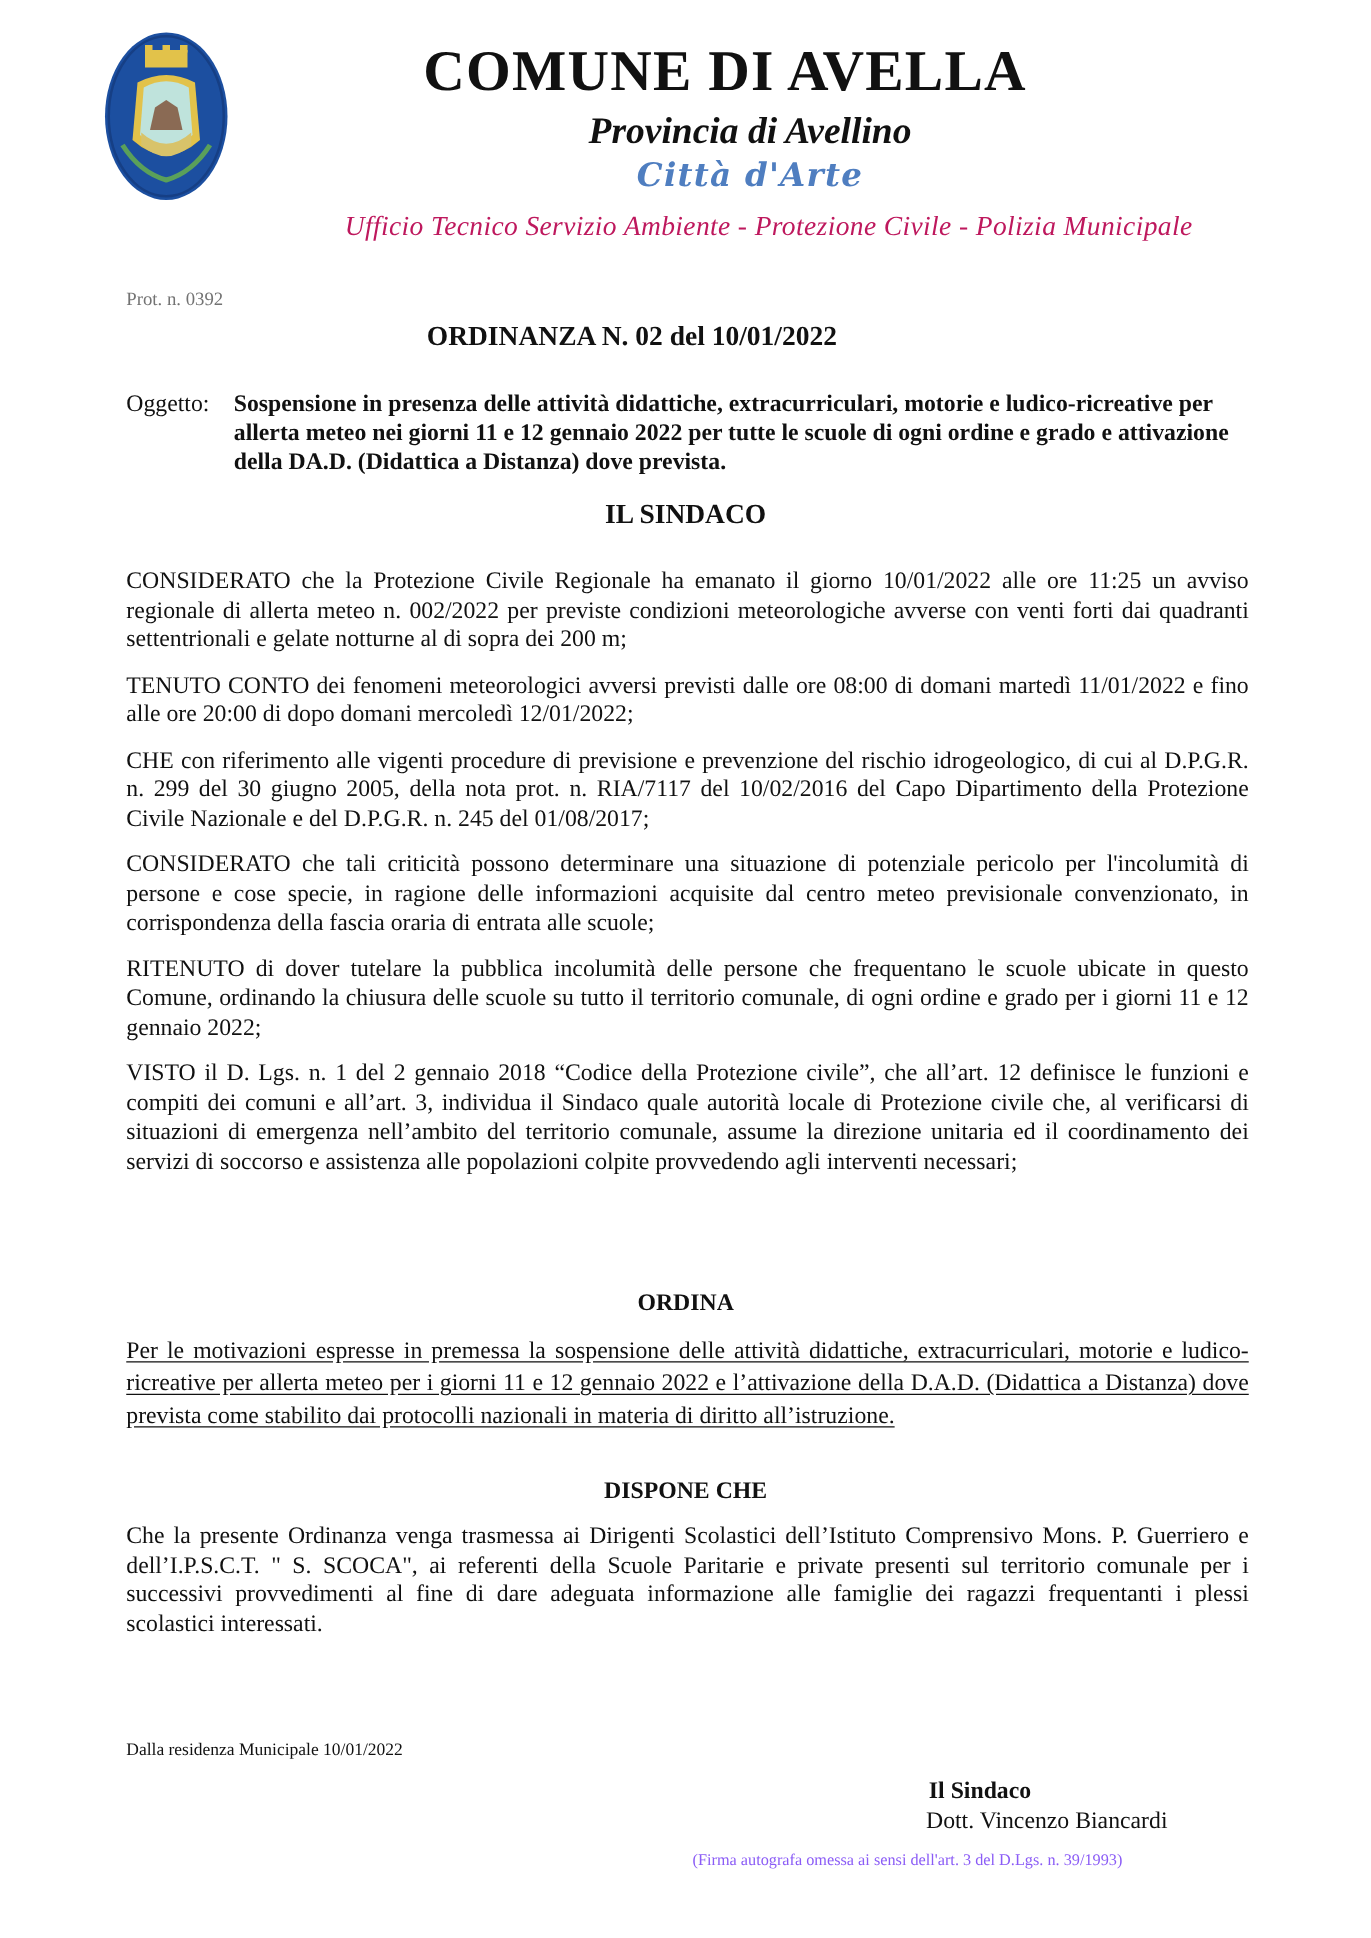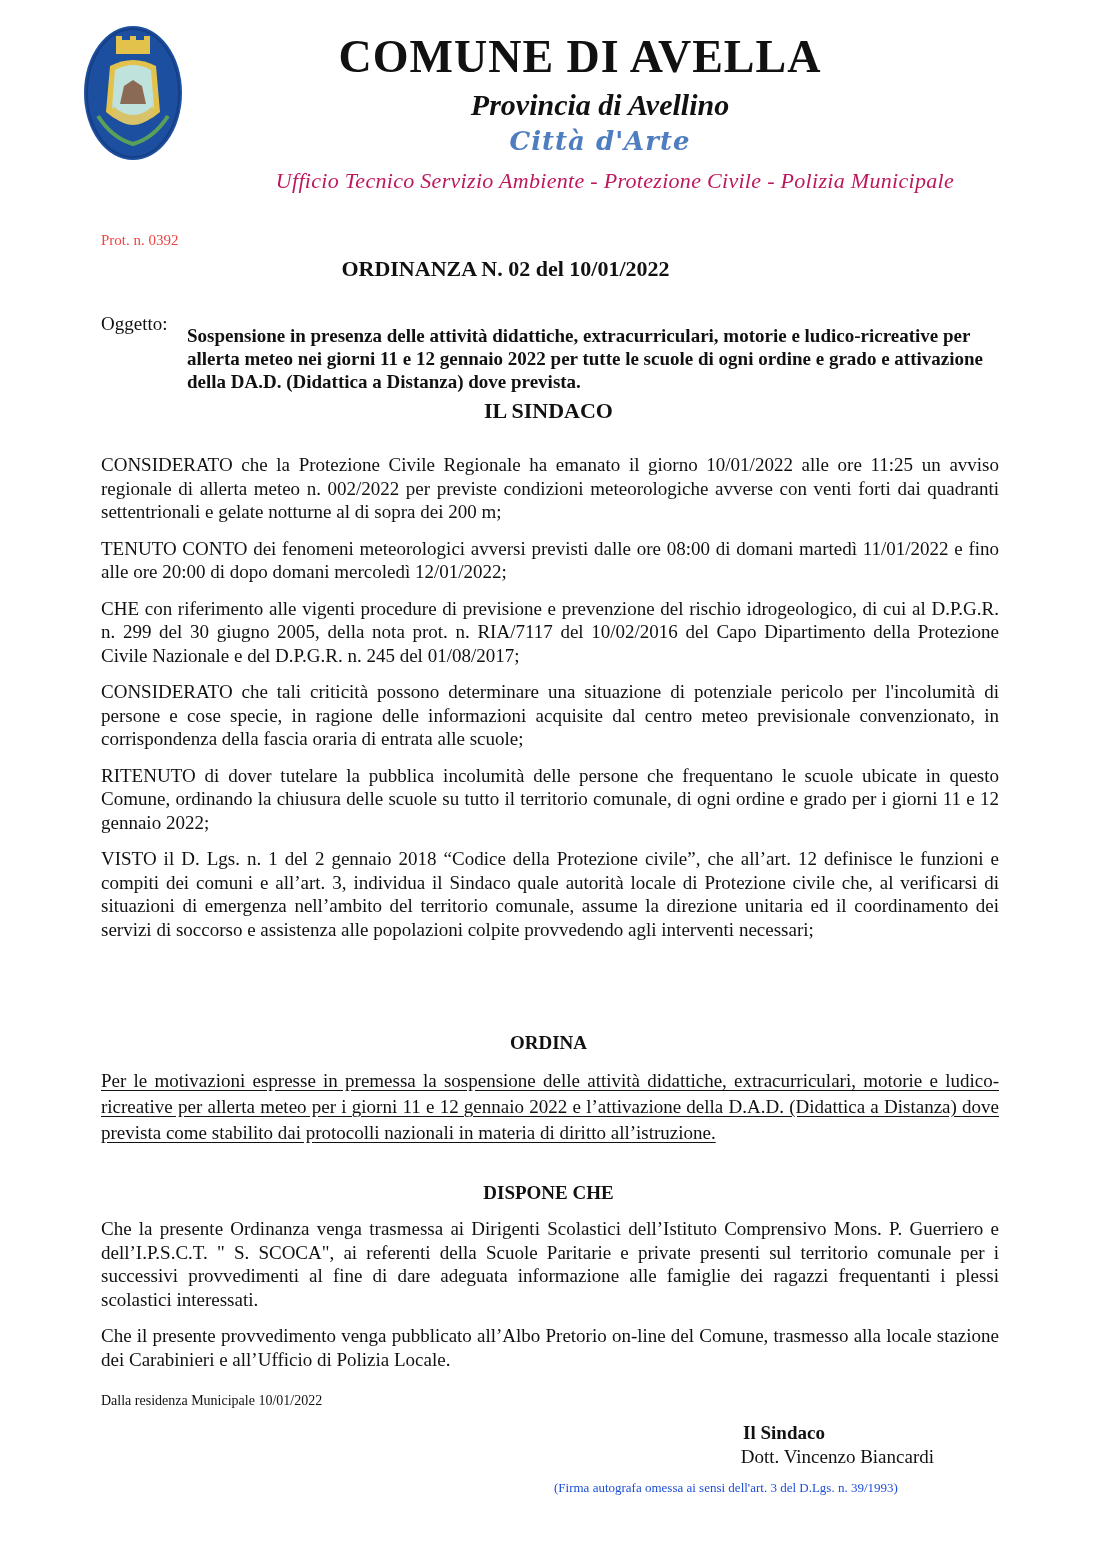--- a/index.html
+++ b/index.html
@@ -21,32 +21,32 @@
   .header-city {
     position: absolute; left: 0; width: 1200px; top: 126px; text-align: center;
     font-size: 26px; font-style: italic; font-weight: bold; color: #4f7ec0;
     font-family: "DejaVu Serif", serif; letter-spacing: 1px;
   }
   .header-offices {
     position: absolute; left: 244px; width: 710px; top: 168px; text-align: right;
     font-size: 22px; font-style: italic; color: #be185d; letter-spacing: 0.3px;
   }
   .prot {
-    position: absolute; left: 101px; top: 232px; font-size: 15px; color: #ef4444;
+    position: absolute; left: 101px; top: 232px; font-size: 15px; color: #737373;
   }
   .ord-title {
     position: absolute; left: 0; width: 1011px; top: 256px; text-align: center;
     font-size: 22px; font-weight: bold;
   }
   .subject {
     position: absolute; left: 101px; top: 312px; width: 900px;
     font-size: 19px; line-height: 23px;
   }
   .subject .label { position: absolute; left: 0; top: 0; }
-  .subject .text { display: block; margin-left: 86px; font-weight: bold; margin-top: 12px; }
+  .subject .text { display: block; margin-left: 86px; font-weight: bold; }
   .heading {
     position: absolute; left: 0; width: 1097px; text-align: center; font-weight: bold;
   }
   .sindaco { top: 398px; font-size: 22px; }
   .body {
     position: absolute; left: 101px; width: 898px; font-size: 19px; line-height: 23.5px;
     text-align: justify;
   }
   .body p { margin: 0 0 13px 0; }
   .body b { font-weight: normal; }
@@ -64,21 +64,21 @@
   }
   .sign-title {
     position: absolute; left: 684px; width: 200px; top: 1422px; text-align: center;
     font-size: 19px; font-weight: bold;
   }
   .sign-name {
     position: absolute; left: 634px; width: 300px; top: 1446px; text-align: right;
     font-size: 19px;
   }
   .sign-note {
-    position: absolute; left: 554px; top: 1480px; font-size: 13px; color: #1d4ed8;
+    position: absolute; left: 554px; top: 1480px; font-size: 13px; color: #8b5cf6;
   }
 </style>
 </head>
 <body>
 
 <div class="crest">
   <svg width="102" height="138" viewBox="0 0 102 138">
     <ellipse cx="51" cy="69" rx="49" ry="67" fill="#1c4fa0"></ellipse>
     <ellipse cx="51" cy="69" rx="46" ry="64" fill="none" stroke="#163f85" stroke-width="2"></ellipse>
     <rect x="34" y="16" width="34" height="14" fill="#e2c24a"></rect>
@@ -116,19 +116,18 @@
   <p><b>RITENUTO</b><span> di dover tutelare la pubblica incolumità delle persone che frequentano le scuole ubicate in questo Comune, ordinando la chiusura delle scuole su tutto il territorio comunale, di ogni ordine e grado per i giorni 11 e 12 gennaio 2022;</span></p>
   <p><b>VISTO</b><span> il D. Lgs. n. 1 del 2 gennaio 2018 “Codice della Protezione civile”, che all’art. 12 definisce le funzioni e compiti dei comuni e all’art. 3, individua il Sindaco quale autorità locale di Protezione civile che, al verificarsi di situazioni di emergenza nell’ambito del territorio comunale, assume la direzione unitaria ed il coordinamento dei servizi di soccorso e assistenza alle popolazioni colpite provvedendo agli interventi necessari;</span></p>
 </div>
 
 <div class="heading ordina">ORDINA</div>
 <div class="ordina-text">Per le motivazioni espresse in premessa la sospensione delle attività didattiche, extracurriculari, motorie e ludico-ricreative per allerta meteo per i giorni 11 e 12 gennaio 2022 e l’attivazione della D.A.D. (Didattica a Distanza) dove prevista come stabilito dai protocolli nazionali in materia di diritto all’istruzione.</div>
 
 <div class="heading dispone">DISPONE CHE</div>
 <div class="body dispone-body">
   <p>Che la presente Ordinanza venga trasmessa ai Dirigenti Scolastici dell’Istituto Comprensivo Mons. P. Guerriero e dell’I.P.S.C.T. " S. SCOCA", ai referenti della Scuole Paritarie e private presenti sul territorio comunale per i successivi provvedimenti al fine di dare adeguata informazione alle famiglie dei ragazzi frequentanti i plessi scolastici interessati.</p>
-  <p>Che il presente provvedimento venga pubblicato all’Albo Pretorio on-line del Comune, trasmesso alla locale stazione dei Carabinieri e all’Ufficio di Polizia Locale.</p>
 </div>
 
 <div class="signoff">Dalla residenza Municipale 10/01/2022</div>
 <div class="sign-title">Il Sindaco</div>
 <div class="sign-name">Dott. Vincenzo Biancardi</div>
 <div class="sign-note">(Firma autografa omessa ai sensi dell'art. 3 del D.Lgs. n. 39/1993)</div>
 
 </body></html>

